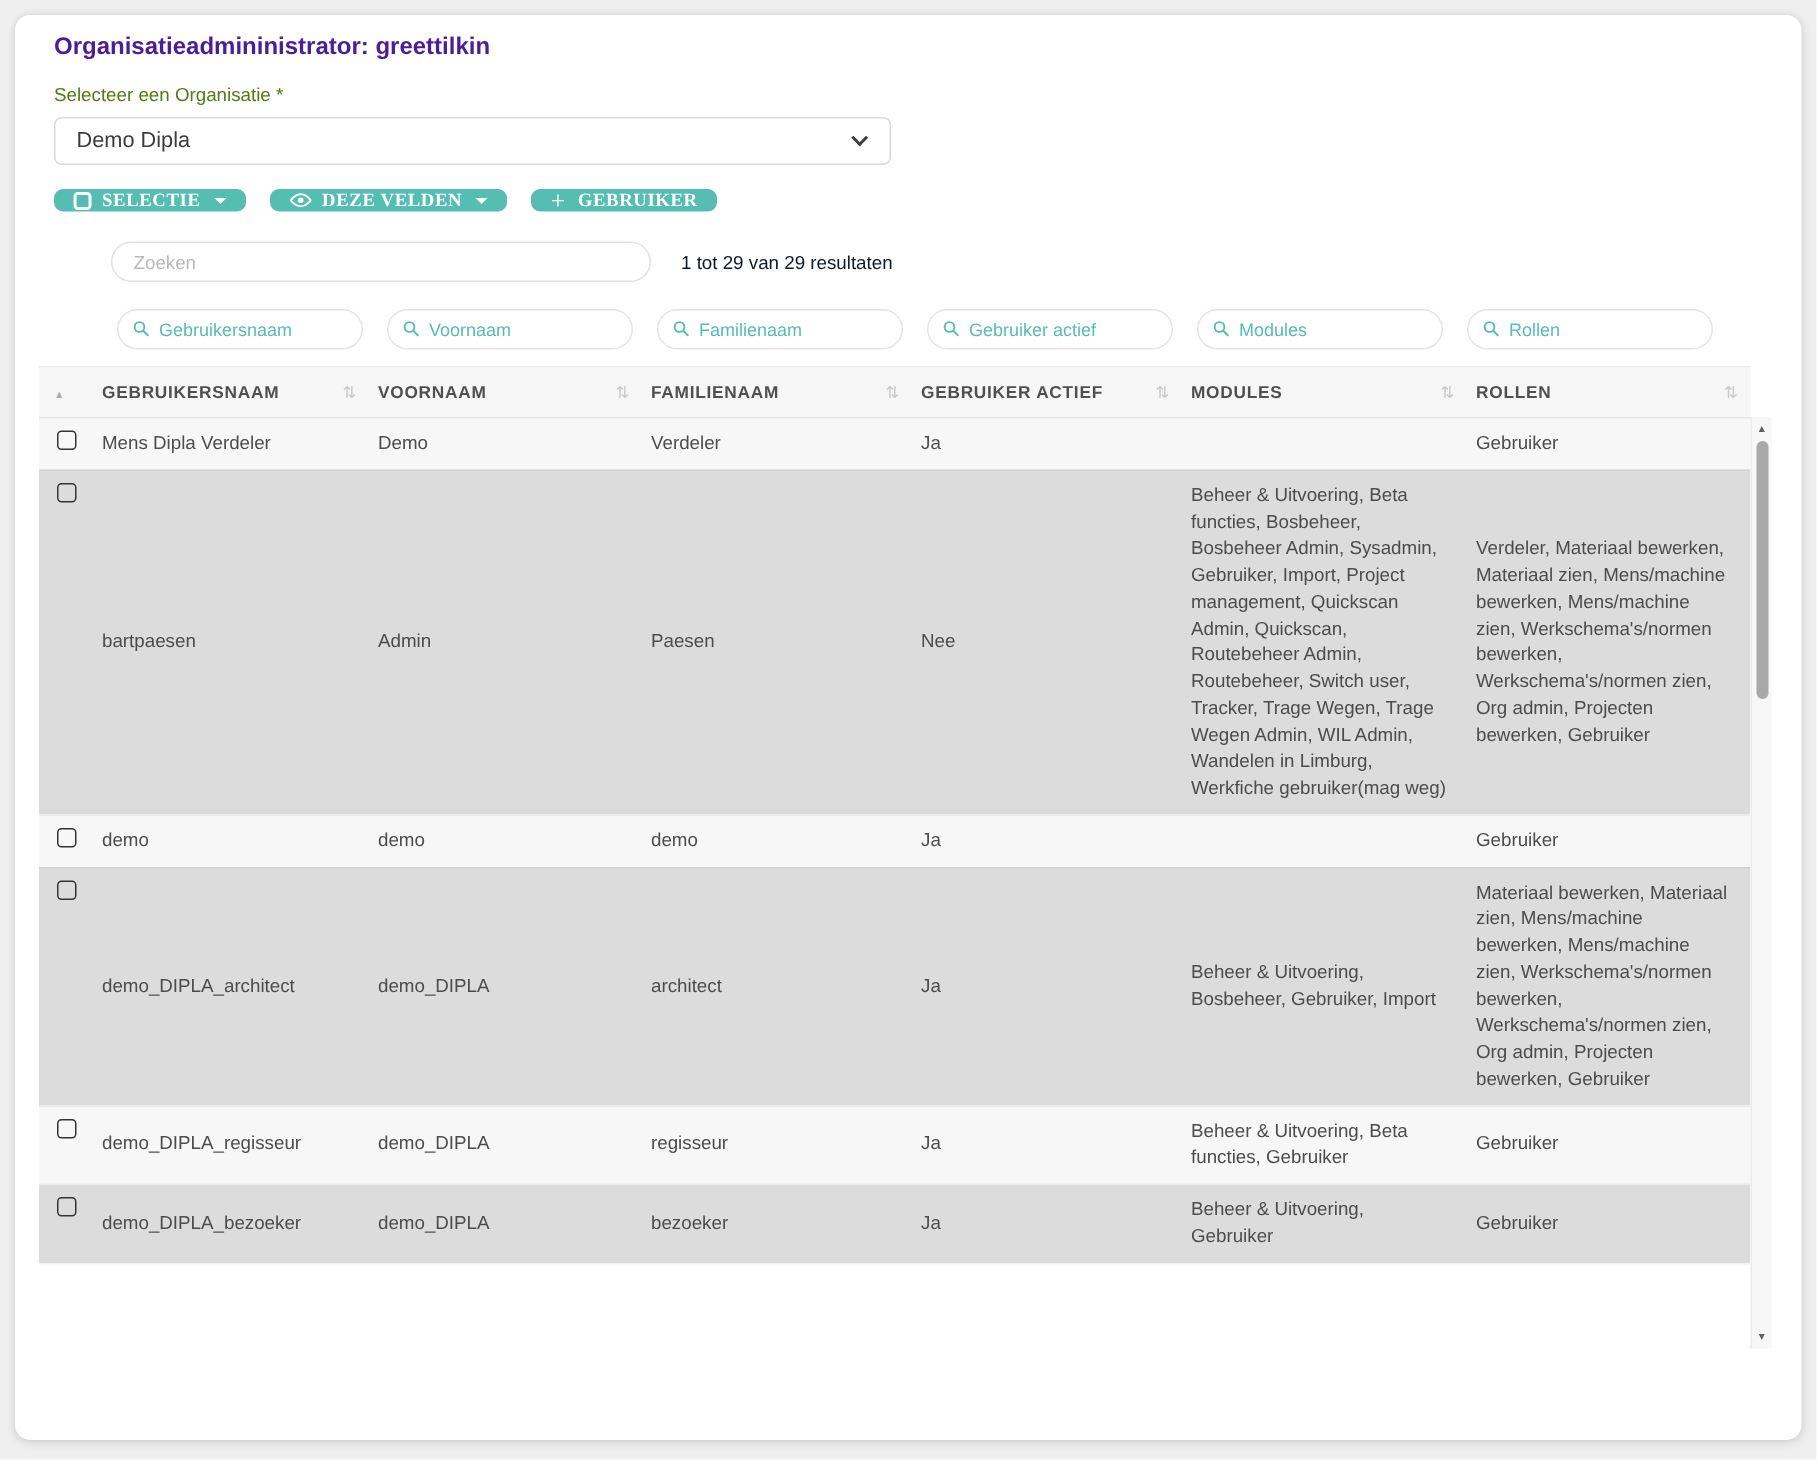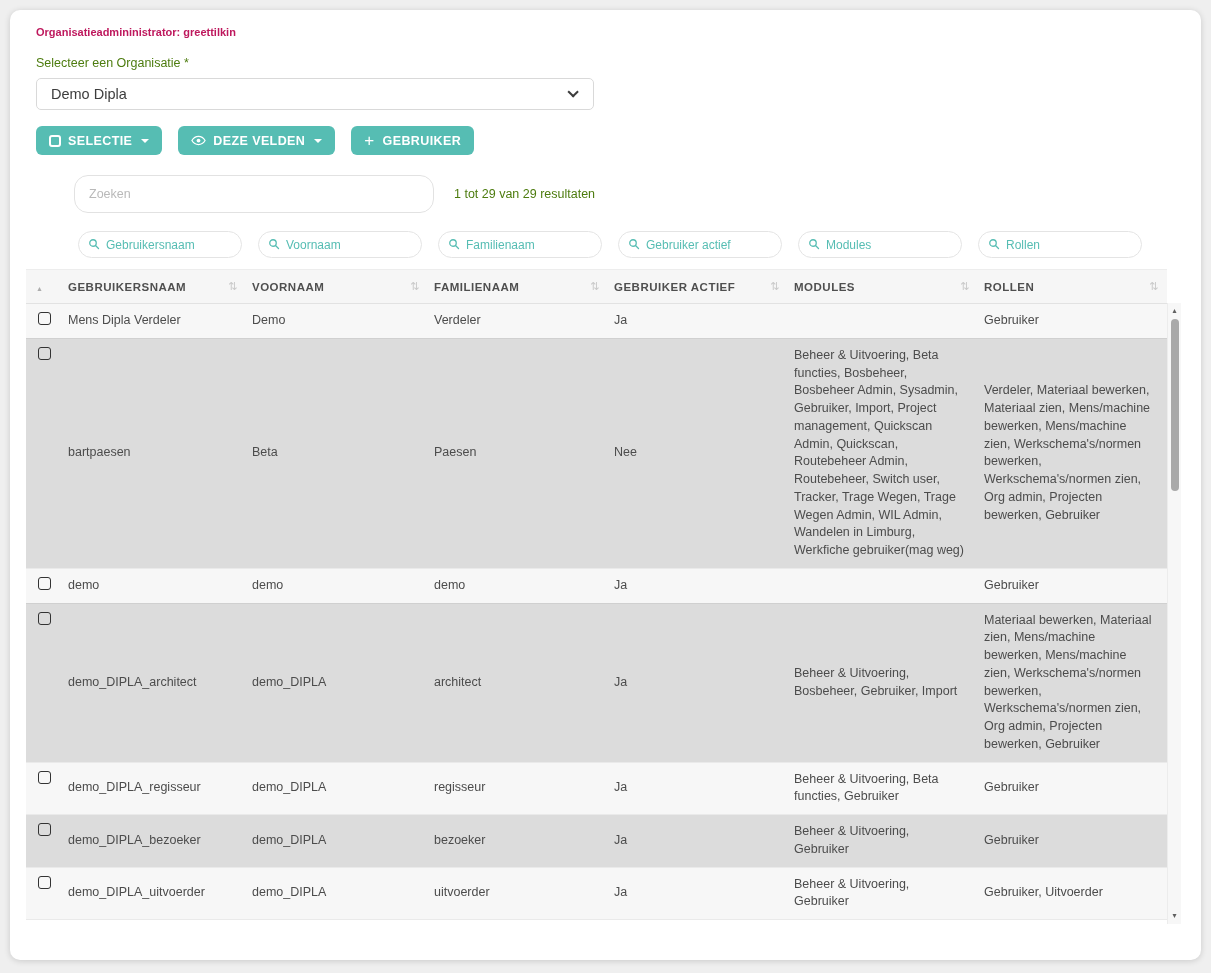--- a/index.html
+++ b/index.html
@@ -7,51 +7,51 @@
   body {
     width:1211px; height:973px; overflow:hidden;
     background:#efefef;
     font-family:"Liberation Sans", sans-serif;
   }
   .card {
     margin:10px; height:950px; background:#ffffff;
     border-radius:10px; box-shadow:0 1px 6px rgba(0,0,0,.16);
     overflow:hidden; padding-top:14px;
   }
-  .admin-label { margin:0 26px 16px; font-size:11px; line-height:16px; color:#be185d; font-weight:bold; }
+  .admin-label { margin:0 26px 16px; font-size:16px; line-height:16px; color:#4c1d95; font-weight:bold; }
   .select-label { margin:0 26px 7px; font-size:12.5px; line-height:15px; color:#4d7c0f; }
   .org-select {
     margin:0 26px 16px; width:558px; height:32px; background:#fff;
     border:1px solid #d9d9d9; border-radius:5px; cursor:pointer;
     display:flex; align-items:center; justify-content:space-between;
     padding:0 18px 0 14px; font-size:14.5px; color:#3c3c3c;
   }
   .chevron { width:8px; height:8px; border-right:2px solid #3c3c3c; border-bottom:2px solid #3c3c3c;
     transform:rotate(45deg) translateY(-3px); }
   .section-title { margin:0 26px 18px; font-size:11.5px; line-height:14px; letter-spacing:.8px; color:#9a9a9a; }
 
   .toolbar { margin:0 26px 20px; display:flex; gap:16px; }
   .btn {
     background:#56bdb3; color:#fff; border:none; border-radius:6px;
-    height:29px; padding:0 13px; font-size:12.5px; font-weight:bold; letter-spacing:.4px;
+    height:15px; padding:0 13px; font-size:12.5px; font-weight:bold; letter-spacing:.4px;
     display:inline-flex; align-items:center; gap:7px; cursor:pointer;
-    font-family:Liberation Sans, sans-serif;
+    font-family:Liberation Serif, serif;
   }
   .cb-icon { width:12px; height:12px; border:2px solid #fff; border-radius:3px; display:inline-block; }
   .caret { width:0; height:0; border-left:4px solid transparent; border-right:4px solid transparent; border-top:4.5px solid #fff; margin-left:2px; }
   .plus-glyph { font-size:17px; font-weight:normal; line-height:1; margin-right:1px; }
 
   .search-row { margin:0 26px 18px 64px; display:flex; align-items:center; gap:20px; }
   .search-input {
-    width:360px; height:38px; border:1px solid #e2e2e2; border-radius:14px;
+    width:360px; height:27px; border:1px solid #e2e2e2; border-radius:14px;
     padding:0 14px; font-size:12.5px; color:#555; outline:none;
     font-family:"Liberation Sans", sans-serif;
   }
   .search-input::placeholder { color:#b9b9b9; }
-  .results { font-size:12.5px; color:#4d7c0f; }
+  .results { font-size:12.5px; color:#0f172a; }
 
   .filters { margin:0 26px 11px 68px; display:flex; gap:16px; }
   .filter { position:relative; width:164px; }
   .filter input {
     width:100%; height:27px; border:1px solid #e4e4e4; border-radius:14px;
     padding:0 10px 0 27px; font-size:12px; color:#48b5ab; outline:none;
     font-family:"Liberation Sans", sans-serif;
   }
   .filter input::placeholder { color:#56bdb3; }
   .filter .f-icon { position:absolute; left:10px; top:7px; }
@@ -246,21 +246,21 @@
           <td>Demo</td>
           <td>Verdeler</td>
           <td>Ja</td>
           <td></td>
           <td>Gebruiker</td>
         </tr>
 
         <tr>
           <td class="cb-cell"><input type="checkbox" class="cb" style=""></td>
           <td class="link-cell">bartpaesen</td>
-          <td>Beta</td>
+          <td>Admin</td>
           <td>Paesen</td>
           <td>Nee</td>
           <td>Beheer &amp; Uitvoering, Beta functies, Bosbeheer, Bosbeheer Admin, Sysadmin, Gebruiker, Import, Project management, Quickscan Admin, Quickscan, Routebeheer Admin, Routebeheer, Switch user, Tracker, Trage Wegen, Trage Wegen Admin, WIL Admin, Wandelen in Limburg, Werkfiche gebruiker(mag weg)</td>
           <td>Verdeler, Materiaal bewerken, Materiaal zien, Mens/machine bewerken, Mens/machine zien, Werkschema's/normen bewerken, Werkschema's/normen zien, Org admin, Projecten bewerken, Gebruiker</td>
         </tr>
 
         <tr>
           <td class="cb-cell"><input type="checkbox" class="cb" style=""></td>
           <td class="link-cell">demo</td>
           <td>demo</td>
@@ -293,29 +293,20 @@
         <tr>
           <td class="cb-cell"><input type="checkbox" class="cb" style=""></td>
           <td class="link-cell">demo_DIPLA_bezoeker</td>
           <td>demo_DIPLA</td>
           <td>bezoeker</td>
           <td>Ja</td>
           <td>Beheer &amp; Uitvoering, Gebruiker</td>
           <td>Gebruiker</td>
         </tr>
 
-        <tr>
-          <td class="cb-cell"><input type="checkbox" class="cb" style=""></td>
-          <td class="link-cell">demo_DIPLA_uitvoerder</td>
-          <td>demo_DIPLA</td>
-          <td>uitvoerder</td>
-          <td>Ja</td>
-          <td>Beheer &amp; Uitvoering, Gebruiker</td>
-          <td>Gebruiker, Uitvoerder</td>
-        </tr>
 
       </tbody>
         </table>
     </div>
 
     <div class="scrollbar">
       <div class="sb-arrow sb-up">▴</div>
       <div class="sb-thumb"></div>
       <div class="sb-arrow sb-down">▾</div>
     </div>

